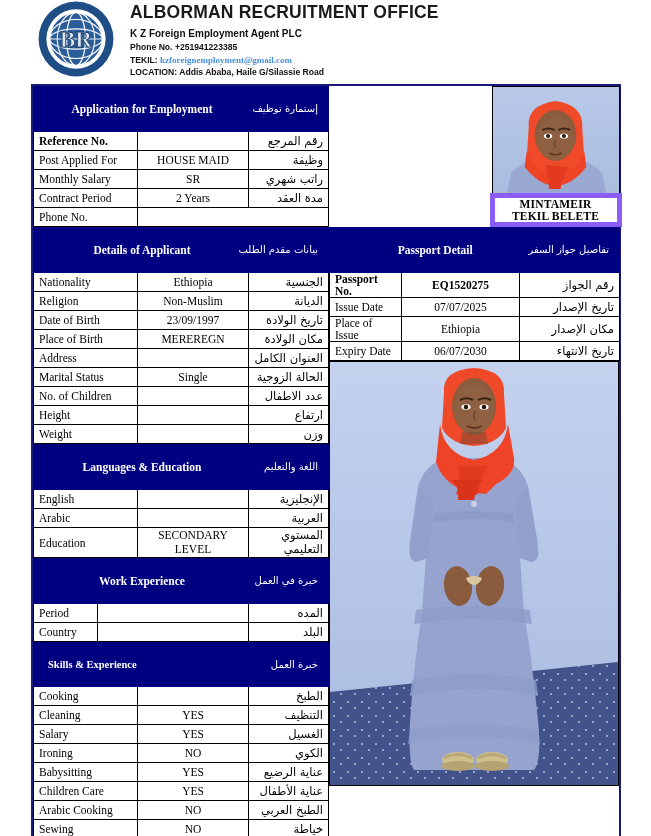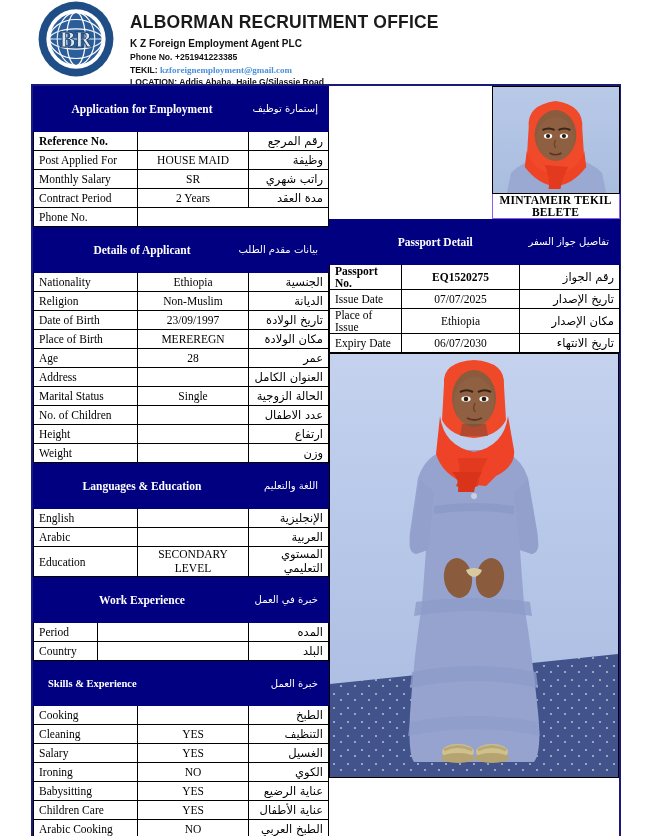--- a/index.html
+++ b/index.html
@@ -27,21 +27,21 @@
   .logo-wrap {
     width: 92px; height: 78px;
     position: relative;
     flex: 0 0 92px;
     display: flex; align-items: center; justify-content: center;
   }
   .logo-svg { display: block; }
   .head-text {
     flex: 1 1 auto;
     padding-left: 8px;
-    padding-top: 12px;
+    padding-top: 2px;
   }
   .company-title {
     font-family: "Liberation Sans", "DejaVu Sans", sans-serif;
     font-weight: bold;
     font-size: 17.5px;
     letter-spacing: 0.2px;
     color: #1a1a1a;
     line-height: 1.15;
     white-space: nowrap;
   }
@@ -280,25 +280,20 @@
               <td class="lbl">Date of Birth</td>
               <td class="val">23/09/1997</td>
               <td class="ar">تاريخ الولادة</td>
             </tr>
             <tr>
               <td class="lbl">Place of Birth</td>
               <td class="val">MEREREGN</td>
               <td class="ar">مكان الولادة</td>
             </tr>
             <tr>
-              <td class="lbl">Age</td>
-              <td class="val">28</td>
-              <td class="ar">عمر</td>
-            </tr>
-            <tr>
               <td class="lbl">Address</td>
               <td class="val"></td>
               <td class="ar">العنوان الكامل</td>
             </tr>
             <tr>
               <td class="lbl">Marital Status</td>
               <td class="val">Single</td>
               <td class="ar">الحالة الزوجية</td>
             </tr>
             <tr>
@@ -479,21 +474,21 @@
                   <circle cx="55.5" cy="49" r="2.1" fill="#2b1a10"></circle>
                   <circle cx="71.5" cy="49" r="2.1" fill="#2b1a10"></circle>
 
                   <path d="M63 53 q-2.5 6 0.5 7.5" stroke="#6b4429" stroke-width="1.4" fill="none"></path>
                   <path d="M57 66 q6 3.5 12 0" stroke="#5c3420" stroke-width="1.7" fill="none"></path>
                 </svg>
               </td>
             </tr>
             <tr>
               <td class="blank-cell" colspan="2"></td>
-              <td class="name-cell" style="border:1px solid #8b5cf6;height:20px;margin-left:19px;">MINTAMEIR TEKIL BELETE</td>
+              <td class="name-cell" style="border:5px solid #8b5cf6;height:20px;margin-left:19px;">MINTAMEIR TEKIL BELETE</td>
             </tr>
           </tbody>
         </table>
 
         <table class="grid">
           <colgroup>
               <col style="width:72px">
               <col style="width:118px">
               <col style="width:100px">
             </colgroup>

